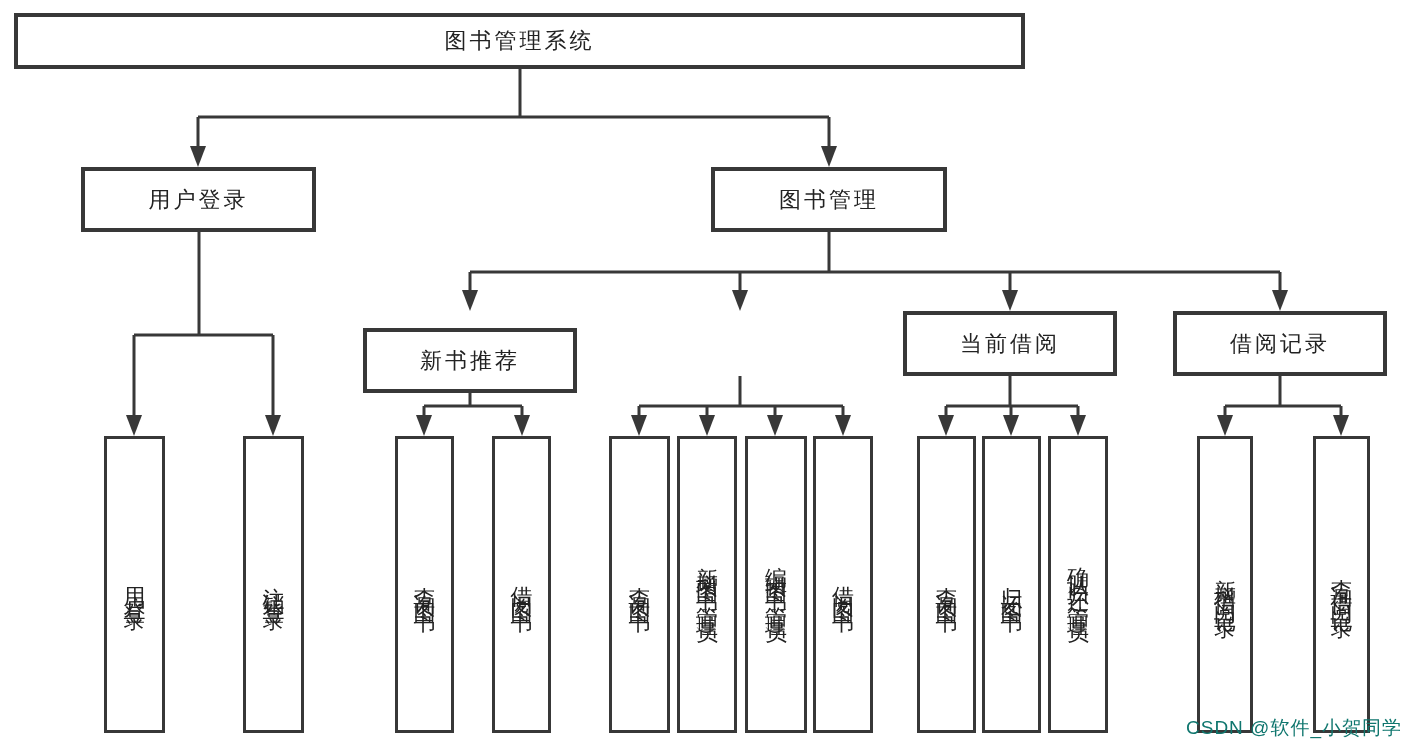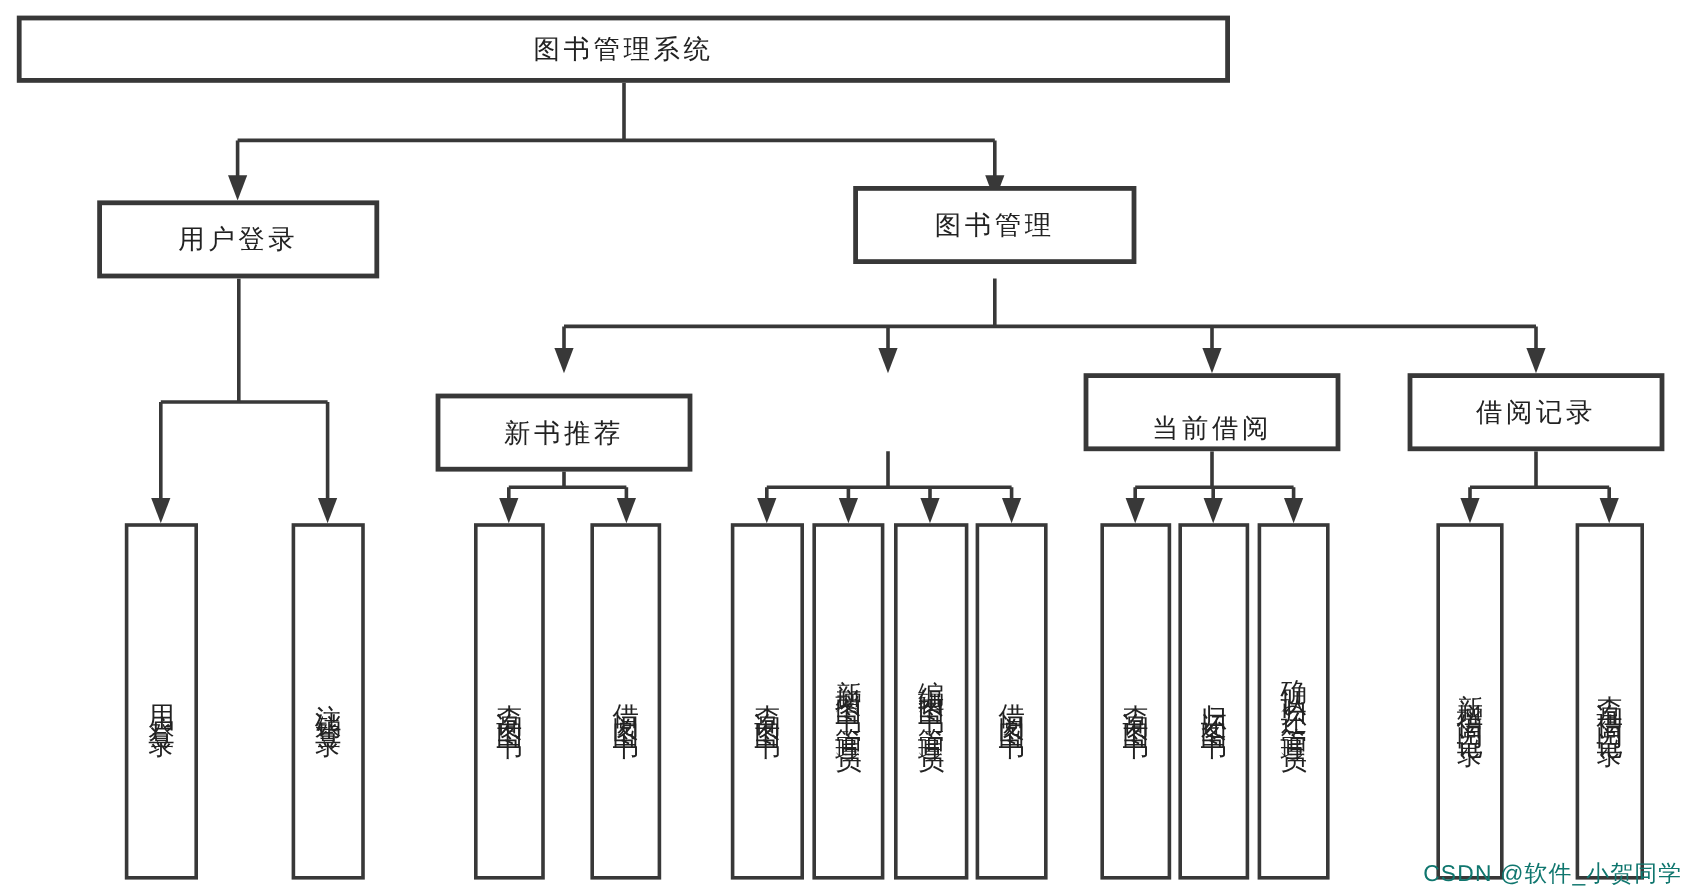--- a/index.html
+++ b/index.html
@@ -101,28 +101,28 @@
     </g>
   </svg>
 
   <div class="node top-node" style="left:14px; top:13px; width:1011px; height:56px;">
     <span>图书管理系统</span>
   </div>
 
   <div class="node" style="left:81px; top:167px; width:235px; height:65px;">
     <span>用户登录</span>
   </div>
-  <div class="node" style="left:711px; top:155px; width:236px; height:65px;">
+  <div class="node" style="left:711px; top:167px; width:236px; height:65px;">
     <span>图书管理</span>
   </div>
 
   <div class="node" style="left:363px; top:328px; width:214px; height:65px;">
     <span>新书推荐</span>
   </div>
-  <div class="node" style="left:903px; top:311px; width:214px; height:65px;align-items:flex-end;">
+  <div class="node" style="left:903px; top:311px; width:214px; height:65px;">
     <span>当前借阅</span>
   </div>
   <div class="node" style="left:1173px; top:311px; width:214px; height:65px;">
     <span>借阅记录</span>
   </div>
 
   <div class="leaf" style="left:104px; width:61px;">
     <span class="vtext">用户登录</span>
   </div>
   <div class="leaf" style="left:243px; width:61px;">

